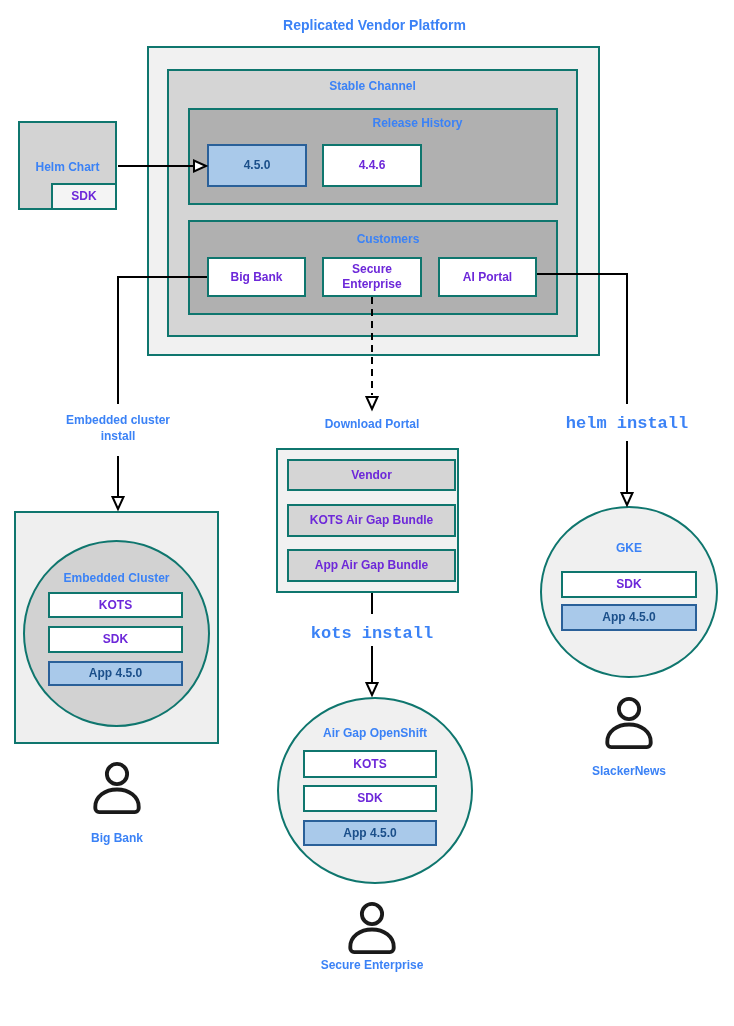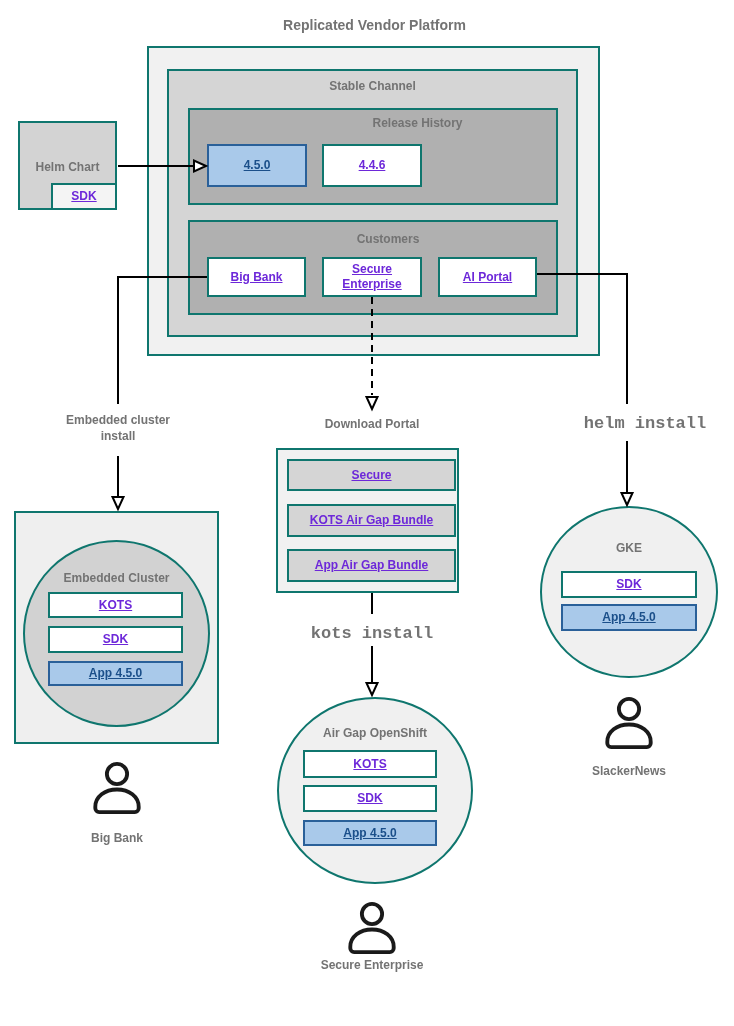--- a/index.html
+++ b/index.html
@@ -1,21 +1,21 @@
 <!DOCTYPE html>
 <html style="--highlight-fill: #a9c9ea; --highlight-stroke: #2a6099; --highlight-text: #1b4f8a;"><head>
 <meta charset="utf-8">
 <style>
   html,body{margin:0;padding:0;background:#fff;}
   #canvas{position:relative;width:734px;height:1026px;background:#fff;overflow:hidden;
           font-family:"Liberation Sans",sans-serif;}
-  .box{position:absolute;border:2px solid #0f766e;box-sizing:border-box;text-decoration:underline;}
+  .box{position:absolute;border:2px solid #0f766e;box-sizing:border-box;}
   .cbox{display:flex;align-items:center;justify-content:center;text-align:center;
         font-weight:bold;font-size:12px;line-height:1.25;background:#fff;color:#6d28d9;}
-  .lbl{position:absolute;text-align:center;font-weight:bold;font-size:12px;color:#737373;line-height:1.35;}
+  .lbl{position:absolute;text-align:center;font-weight:bold;font-size:12px;color:#3b82f6;line-height:1.35;}
   .mono{font-family:"Liberation Mono",monospace;font-size:17px;}
   .circle{border-radius:50%;}
   .blue{background:var(--highlight-fill,#a9c9ea);
         border-color:var(--highlight-stroke,#2a6099);
         color:var(--highlight-text,#1b4f8a);}
   .g-lightest{background:#f1f1f1;}
   .g-light{background:#efefef;}
   .g-mid{background:#d5d5d5;}
   .g-helm{background:#d3d3d3;}
   .g-sdk{background:#f4f4f4;}
@@ -50,25 +50,25 @@
   <div class="box cbox" style="left:207px;top:257px;width:99px;height:40px;">Big Bank</div>
   <div class="box cbox" style="left:322px;top:257px;width:100px;height:40px;">Secure Enterprise</div>
   <div class="box cbox" style="left:438px;top:257px;width:99px;height:40px;">AI Portal</div>
 
   <div class="box g-helm" style="left:18px;top:121px;width:99px;height:89px;"></div>
   <div class="lbl" style="left:18px;top:159px;width:99px;">Helm Chart</div>
   <div class="box cbox g-sdk" style="left:51px;top:183px;width:66px;height:27px;">SDK</div>
 
   <div class="lbl" style="left:60px;top:412px;width:116px;">Embedded cluster install</div>
   <div class="lbl" style="left:302px;top:416px;width:140px;">Download Portal</div>
-  <div class="lbl mono" style="left:568px;top:413px;width:154px;">helm install</div>
+  <div class="lbl mono" style="left:550px;top:413px;width:154px;">helm install</div>
   <div class="lbl mono" style="left:302px;top:623px;width:140px;">kots install</div>
 
   <div class="box g-lightest" style="left:276px;top:448px;width:183px;height:145px;"></div>
-  <div class="box cbox g-mid" style="left:287px;top:459px;width:169px;height:32px;">Secure</div>
+  <div class="box cbox g-mid" style="left:287px;top:459px;width:169px;height:32px;">Vendor</div>
   <div class="box cbox g-mid" style="left:287px;top:504px;width:169px;height:33px;">KOTS Air Gap Bundle</div>
   <div class="box cbox g-mid" style="left:287px;top:549px;width:169px;height:33px;">App Air Gap Bundle</div>
 
   <div class="box g-light" style="left:14px;top:511px;width:205px;height:233px;"></div>
   <div class="lbl" style="left:4px;top:521px;width:201px;margin-top:40px;">Linux VM</div>
   <div class="box circle g-circle" style="left:23px;top:540px;width:187px;height:187px;"></div>
   <div class="lbl" style="left:26px;top:570px;width:181px;">Embedded Cluster</div>
   <div class="box cbox" style="left:48px;top:592px;width:135px;height:26px;">KOTS</div>
   <div class="box cbox" style="left:48px;top:626px;width:135px;height:27px;">SDK</div>
   <div class="box cbox blue" style="left:48px;top:661px;width:135px;height:25px;">App 4.5.0</div>

